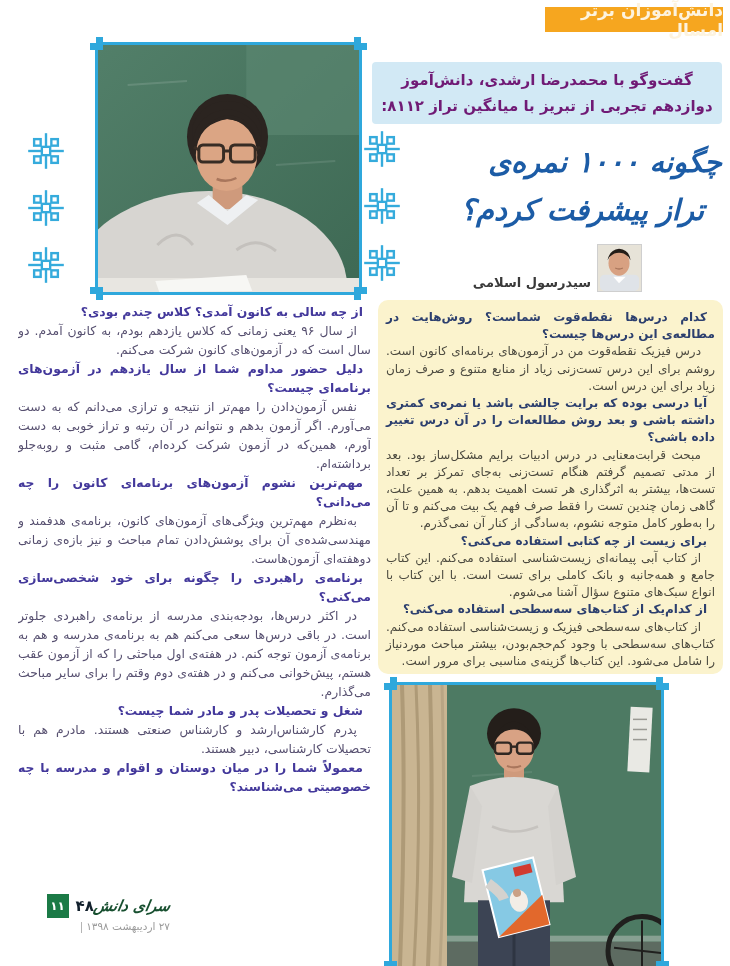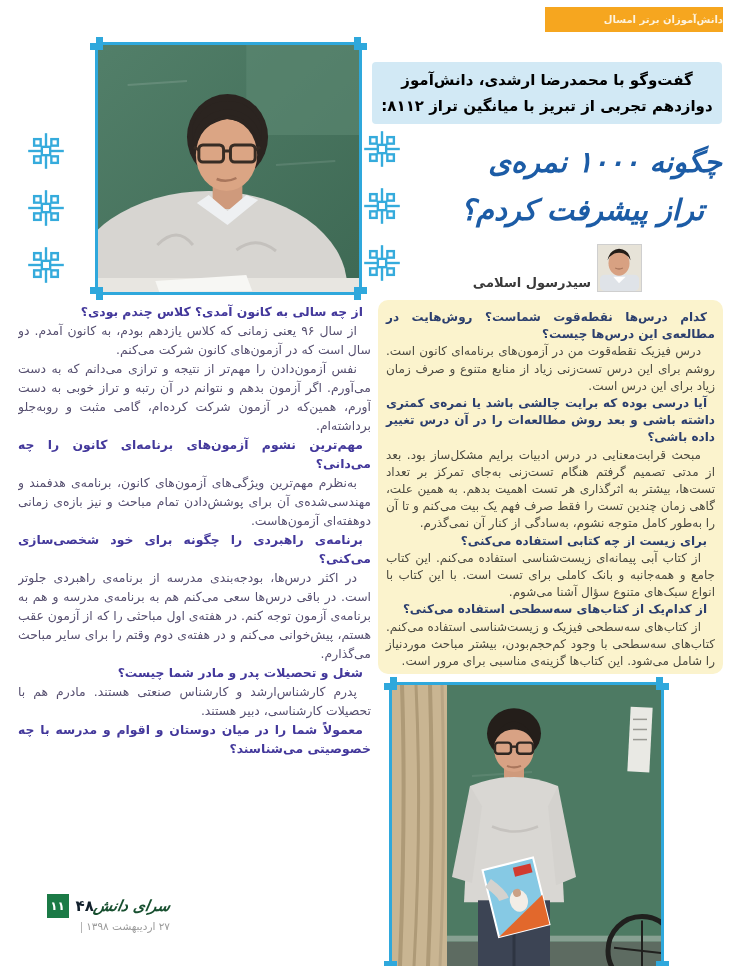--- a/index.html
+++ b/index.html
@@ -1,42 +1,42 @@
 <!DOCTYPE html>
 <html lang="fa" dir="rtl"><head>
 <meta charset="utf-8">
 <style>
   html,body{margin:0;padding:0;background:#ffffff;}
   .page{position:relative;width:730px;height:966px;background:#fff;overflow:hidden;
         direction:rtl;font-family:"DejaVu Sans",sans-serif;}
 
   
   .banner{position:absolute;left:545px;top:7px;width:178px;height:25px;background:#f6a61f;
-          display:flex;align-items:center;justify-content:flex-start;
-          font-size:10px;font-weight:bold;color:#fdf3de;}
+          display:flex;align-items:center;justify-content:flex-end;
+          font-size:17px;font-weight:bold;color:#fdf3de;}
 
   
   .photo-frame{position:absolute;border:3px solid #2fa8dc;box-sizing:border-box;background:#47735c;}
   .photo-frame svg{display:block;width:100%;height:100%;}
   .corner{position:absolute;width:13px;height:13px;background:#2fa8dc;}
   .corner::after{content:"";position:absolute;width:6px;height:6px;background:#fff;}
   .c-tl{left:-8px;top:-8px}.c-tl::after{left:0;top:0}
   .c-tr{right:-8px;top:-8px}.c-tr::after{right:0;top:0}
   .c-bl{left:-8px;bottom:-8px}.c-bl::after{left:0;bottom:0}
   .c-br{right:-8px;bottom:-8px}.c-br::after{right:0;bottom:0}
   .top-photo{left:95px;top:42px;width:267px;height:253px;}
   .bottom-photo{left:389px;top:682px;width:275px;height:284px;border-bottom:none;}
 
   
   .motif{position:absolute;width:38px;height:38px;color:#35abdc;}
 
   
   .intro-box{position:absolute;left:372px;top:62px;width:350px;height:62px;background:#d2e9f5;
              border-radius:4px;display:flex;flex-direction:column;justify-content:center;
-             text-align:center;font-weight:bold;font-size:15px;color:#000000;line-height:26px;}
+             text-align:center;font-weight:bold;font-size:15px;color:#701a75;line-height:26px;}
 
   
   .main-title{position:absolute;left:405px;top:138px;width:317px;text-align:right;
               color:#1c5ca6;font-weight:bold;font-style:italic;font-size:29px;line-height:48px;}
   .main-title .l2{margin-right:18px;}
 
   
   .interviewer{position:absolute;left:480px;top:242px;width:162px;height:50px;
                display:flex;align-items:flex-end;}
   .portrait{width:45px;height:48px;border:1px solid #cfcfcf;box-sizing:border-box;flex:none;}
@@ -186,20 +186,21 @@
     <p class="a">مبحث قرابت‌معنایی در درس ادبیات برایم مشکل‌ساز بود. بعد از مدتی تصمیم گرفتم هنگام تست‌زنی به‌جای تمرکز بر تعداد تست‌ها، بیشتر به اثرگذاری هر تست اهمیت بدهم. به همین علت، گاهی زمان چندین تست را فقط صرف فهم یک بیت می‌کنم و تا آن را به‌طور کامل متوجه نشوم، به‌سادگی از کنار آن نمی‌گذرم.</p>
     <p class="q">برای زیست از چه کتابی استفاده می‌کنی؟</p>
     <p class="a">از کتاب آبی پیمانه‌ای زیست‌شناسی استفاده می‌کنم. این کتاب جامع و همه‌جانبه و بانک کاملی برای تست است. با این کتاب با انواع سبک‌های متنوع سؤال آشنا می‌شوم.</p>
     <p class="q">از کدام‌یک از کتاب‌های سه‌سطحی استفاده می‌کنی؟</p>
     <p class="a">از کتاب‌های سه‌سطحی فیزیک و زیست‌شناسی استفاده می‌کنم. کتاب‌های سه‌سطحی با وجود کم‌حجم‌بودن، بیشتر مباحث موردنیاز را شامل می‌شود. این کتاب‌ها گزینه‌ی مناسبی برای مرور است.</p>
   </div>
 
   <div class="left-col">
     <p class="q">از چه سالی به کانون آمدی؟ کلاس چندم بودی؟</p>
     <p class="a">از سال ۹۶ یعنی زمانی که کلاس یازدهم بودم، به کانون آمدم. دو سال است که در آزمون‌های کانون شرکت می‌کنم.</p>
+    <p class="q">دلیل حضور مداوم شما از سال یازدهم در آزمون‌های برنامه‌ای چیست؟</p>
     <p class="a">نفس آزمون‌دادن را مهم‌تر از نتیجه و ترازی می‌دانم که به دست می‌آورم. اگر آزمون بدهم و نتوانم در آن رتبه و تراز خوبی به دست آورم، همین‌که در آزمون شرکت کرده‌ام، گامی مثبت و روبه‌جلو برداشته‌ام.</p>
     <p class="q">مهم‌ترین نشوم آزمون‌های برنامه‌ای کانون را چه می‌دانی؟</p>
     <p class="a">به‌نظرم مهم‌ترین ویژگی‌های آزمون‌های کانون، برنامه‌ی هدفمند و مهندسی‌شده‌ی آن برای پوشش‌دادن تمام مباحث و نیز بازه‌ی زمانی دوهفته‌ای آزمون‌هاست.</p>
     <p class="q">برنامه‌ی راهبردی را چگونه برای خود شخصی‌سازی می‌کنی؟</p>
     <p class="a">در اکثر درس‌ها، بودجه‌بندی مدرسه از برنامه‌ی راهبردی جلوتر است. در باقی درس‌ها سعی می‌کنم هم به برنامه‌ی مدرسه و هم به برنامه‌ی آزمون توجه کنم. در هفته‌ی اول مباحثی را که از آزمون عقب هستم، پیش‌خوانی می‌کنم و در هفته‌ی دوم وقتم را برای سایر مباحث می‌گذارم.</p>
     <p class="q">شغل و تحصیلات پدر و مادر شما چیست؟</p>
     <p class="a">پدرم کارشناس‌ارشد و کارشناس صنعتی هستند. مادرم هم با تحصیلات کارشناسی، دبیر هستند.</p>
     <p class="q">معمولاً شما را در میان دوستان و اقوام و مدرسه با چه خصوصیتی می‌شناسند؟</p>
 
   </div>

